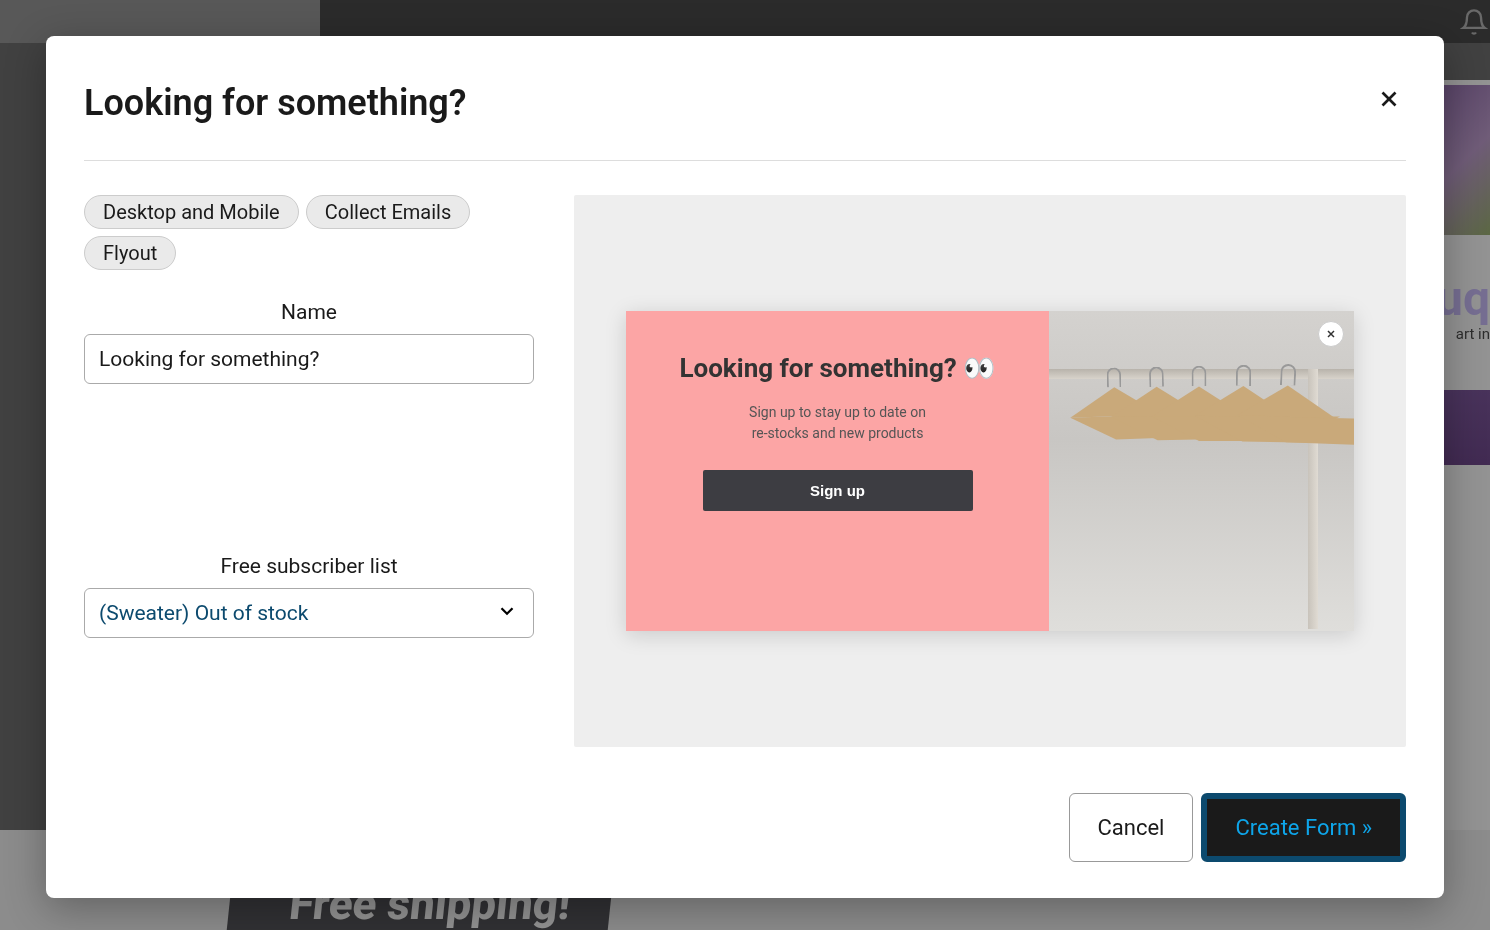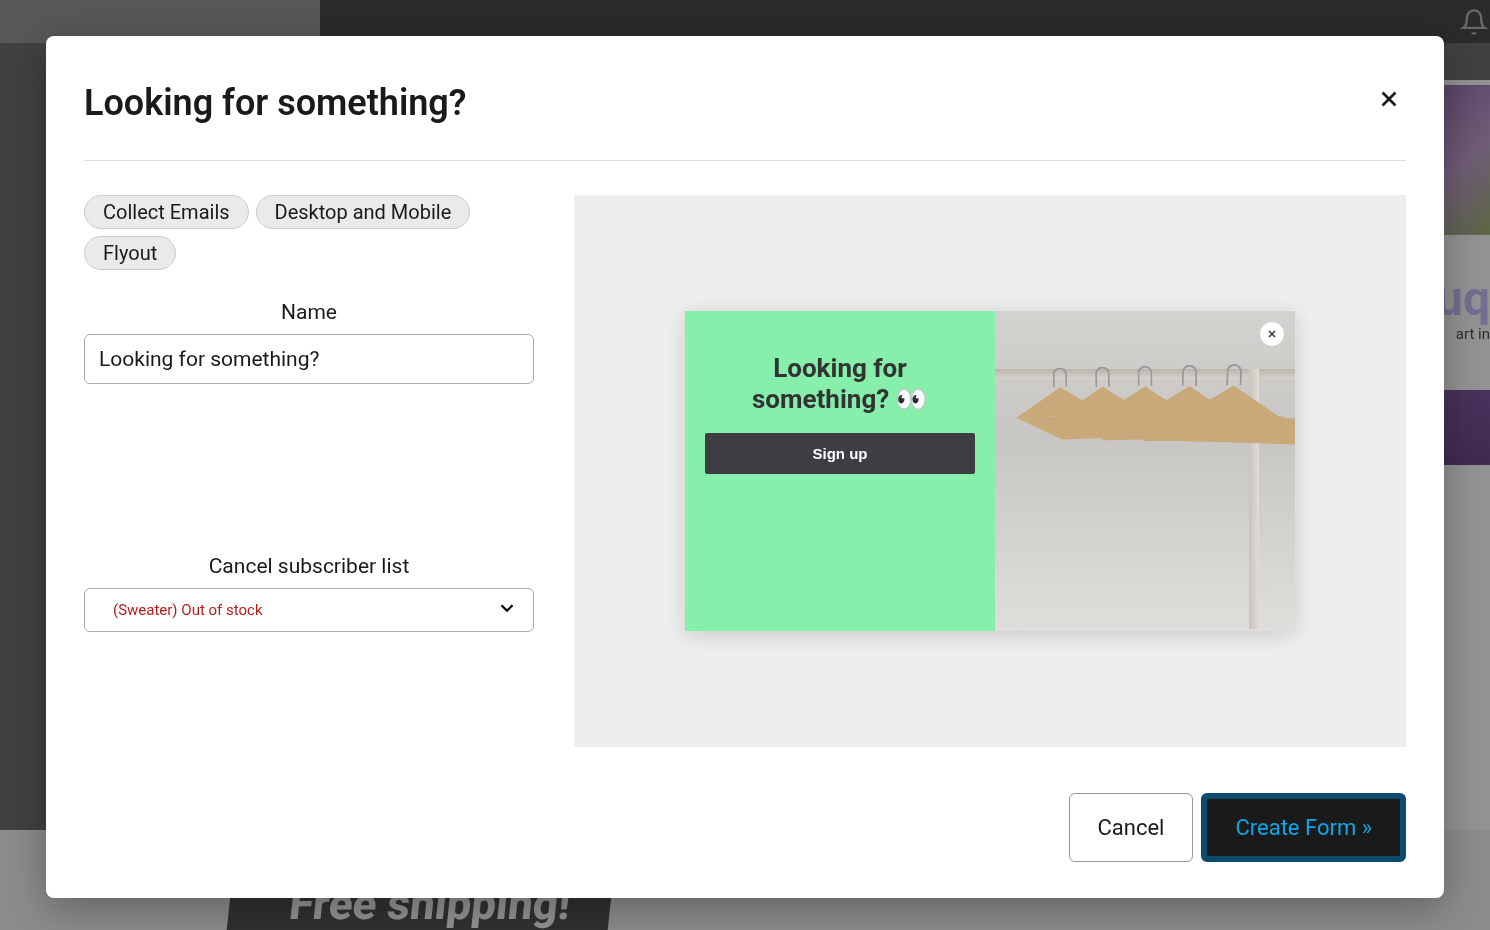--- a/index.html
+++ b/index.html
@@ -183,25 +183,25 @@
       margin-bottom: 24px;
     }
     .field-group:nth-child(2) {
       margin-bottom: 170px;
     }
     .select-wrap {
       position: relative;
     }
     .select-input {
       width: 100%;
-      padding: 12px 28px;
-      font-size: 15px;
+      padding: 12px 14px;
+      font-size: 21px;
       border: 1px solid #aaa;
       border-radius: 6px;
-      color: #b91c1c;
+      color: #0c4a6e;
       font-family: inherit;
       appearance: none;
       background: #fff;
       cursor: pointer;
     }
     .select-chevron {
       position: absolute;
       right: 16px;
       top: 50%;
       transform: translateY(-50%);
@@ -210,23 +210,23 @@
     .right-col {
       flex: 1;
       background: #eeeeee;
       border-radius: 2px;
       height: 552px;
       display: flex;
       align-items: center;
       justify-content: center;
     }
     .preview-card {
-      width: 610px;
+      width: 728px;
       height: 320px;
-      background: #86efac;
+      background: #fca5a5;
       display: flex;
       box-shadow: 0 4px 20px rgba(0,0,0,0.15);
       position: relative;
     }
     .preview-left {
       flex: 1;
       padding: 42px 20px 30px 20px;
       display: flex;
       flex-direction: column;
       align-items: center;
@@ -400,47 +400,51 @@
       <svg width="26" height="26" viewBox="0 0 24 24" fill="none" stroke="currentColor" stroke-width="2.5">
           <line x1="18" y1="6" x2="6" y2="18"></line>
           <line x1="6" y1="6" x2="18" y2="18"></line>
         </svg>
     </div>
   </div>
 
   <div class="modal-body">
     <div class="left-col">
       <div class="tags">
+        <span class="tag">Desktop and Mobile</span>
         <span class="tag">Collect Emails</span>
-        <span class="tag">Desktop and Mobile</span>
         <span class="tag">Flyout</span>
       </div>
 
       <div class="field-group">
         <label class="field-label">Name</label>
         <input type="text" class="text-input" value="Looking for something?" style="">
       </div>
 
       <div class="field-group">
-        <label class="field-label">Cancel subscriber list</label>
+        <label class="field-label">Free subscriber list</label>
         <div class="select-wrap">
           <div class="select-input">(Sweater) Out of stock</div>
           <span class="select-chevron">
             <svg width="22" height="22" viewBox="0 0 24 24" fill="none" stroke="currentColor" stroke-width="2.5">
                 <polyline points="6 9 12 15 18 9"></polyline>
               </svg>
           </span>
         </div>
       </div>
     </div>
 
     <div class="right-col">
       <div class="preview-card">
         <div class="preview-left">
           <div class="preview-title">Looking for something? 👀</div>
+          <div class="preview-subtitle">
+            <span>Sign up to stay up to date on</span><br>
+            <span>re-stocks and new products</span>
+          </div>
           <button class="preview-signup">Sign up</button>
         </div>
         <div class="preview-right">
           <div class="rack-bar"></div>
           <div class="rack-support"></div>
           <div class="hanger hanger1">
               <div class="hanger-hook"></div>
               <div class="hanger-body"></div>
             </div>
           <div class="hanger hanger2">

